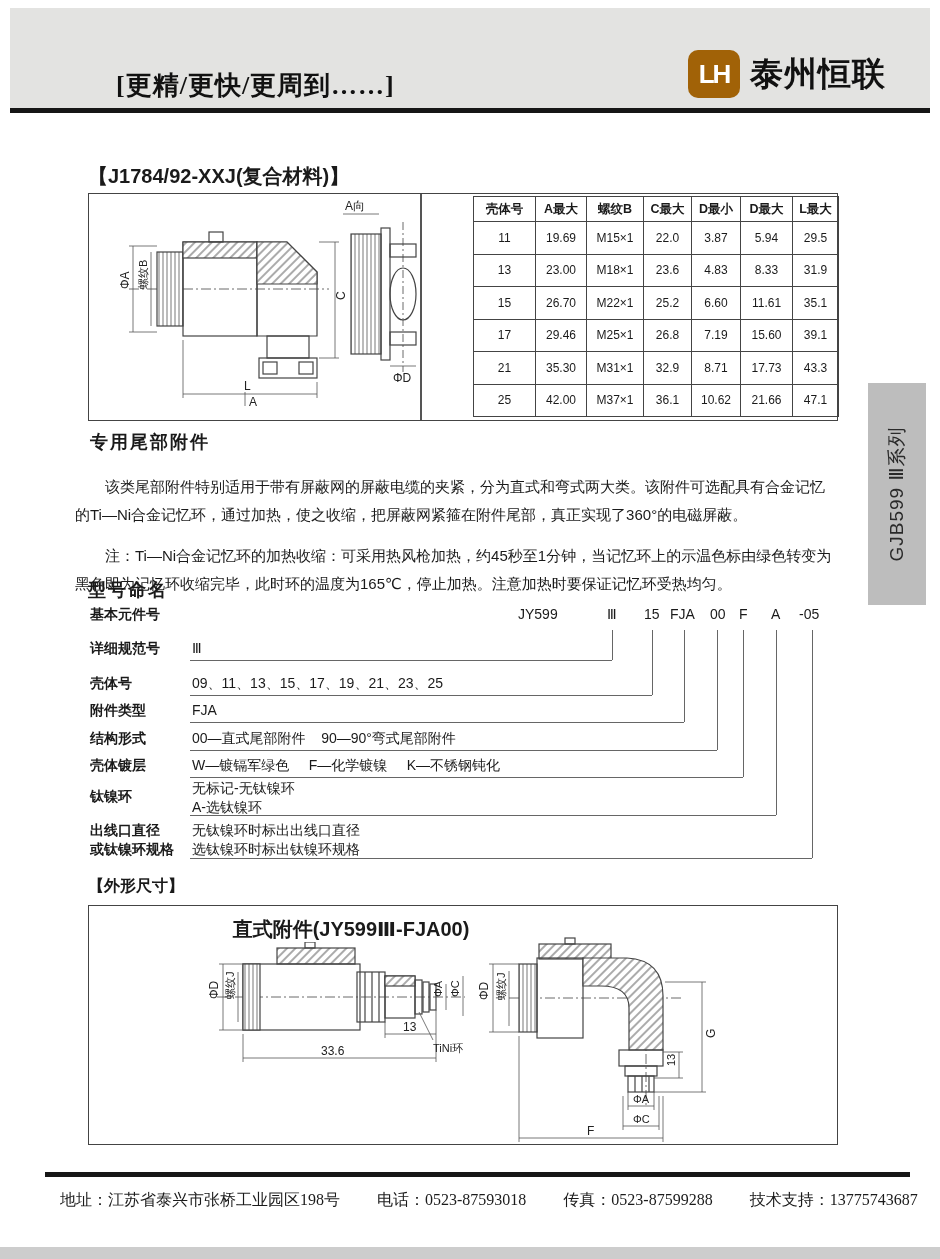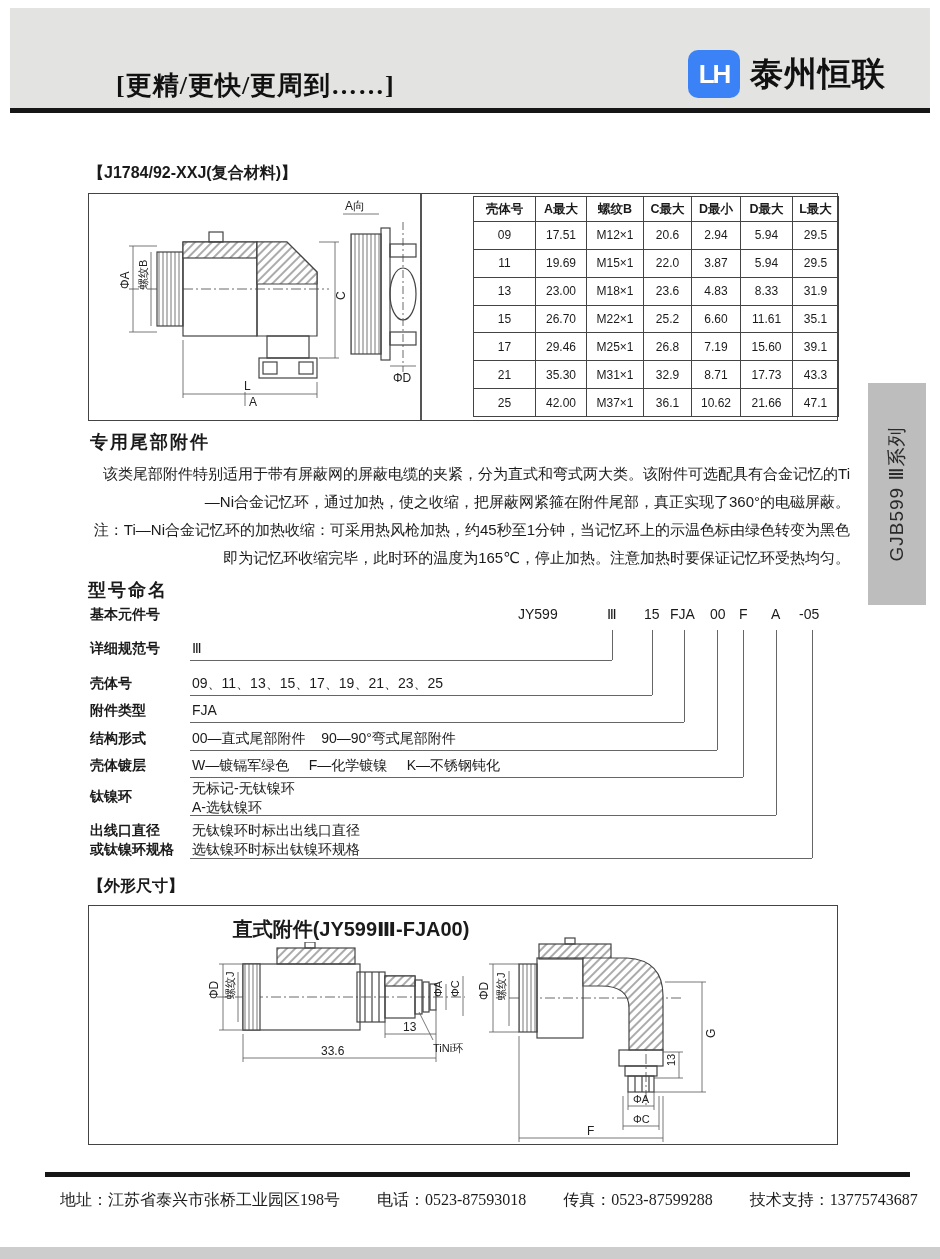--- a/index.html
+++ b/index.html
@@ -5,51 +5,51 @@
   html,body{margin:0;padding:0;background:#fff;}
   .page{position:relative;width:940px;height:1259px;background:#ffffff;overflow:hidden;
         font-family:"Liberation Sans","DejaVu Sans",sans-serif;color:#1a1a1a;}
 
   
   .header-band{position:absolute;left:10px;top:8px;width:920px;height:100px;background:#e3e3e1;}
   .header-rule{position:absolute;left:10px;top:108px;width:920px;height:5px;background:#161616;}
   .slogan{position:absolute;left:88px;top:68px;font-family:"Liberation Serif","DejaVu Serif",serif;
           font-size:26px;font-weight:bold;letter-spacing:1px;color:#111;margin-left:28px;}
   .logo{position:absolute;left:688px;top:50px;display:flex;align-items:center;gap:10px;}
-  .logo-mark{width:52px;height:48px;background:#3b82f6;border-radius:10px;color:#fff;
+  .logo-mark{width:52px;height:48px;background:#a16207;border-radius:10px;color:#fff;
              display:flex;align-items:center;justify-content:center;font-weight:900;
              font-size:26px;letter-spacing:-2px;}
   .brand{font-size:33px;font-weight:900;color:#111;letter-spacing:1px;}
 
   
   .side-tab{position:absolute;left:868px;top:383px;width:58px;height:222px;background:#bdbdbd;
             display:flex;align-items:center;justify-content:center;}
   .side-tab span{transform:rotate(-90deg);white-space:nowrap;font-size:19px;color:#2a2a2a;
                  font-weight:500;letter-spacing:1px;}
 
   
-  .sec1-title{position:absolute;left:88px;top:163px;font-size:16px;font-weight:bold;}
+  .sec1-title{position:absolute;left:88px;top:163px;font-size:20px;font-weight:bold;}
   .box1{position:absolute;left:88px;top:193px;width:748px;height:226px;border:1.8px solid #444;}
   .box1-divider{position:absolute;left:331px;top:0;width:1.5px;height:100%;background:#555;}
   .spec-table{position:absolute;left:473px;top:196px;width:365px;height:221px;
               border-collapse:collapse;table-layout:fixed;border:1.8px solid #333;}
   .spec-table th,.spec-table td{border:1.2px solid #444;text-align:center;vertical-align:middle;
               padding:0;overflow:hidden;white-space:nowrap;}
   .spec-table th{font-size:12.5px;font-weight:bold;height:24px;}
   .spec-table td{font-size:12px;}
 
   
   .drw{position:absolute;}
   .drw text{font-size:12px;fill:#222;stroke:none;}
   .drw .sm{font-size:11px;}
 
   
   .sec2-h{position:absolute;left:90px;top:430px;font-size:18px;font-weight:bold;letter-spacing:2px;}
   .paras{position:absolute;left:62px;top:460px;width:788px;font-size:15px;line-height:28px;}
-  .paras p{margin:0;text-indent:2em;text-align:right;}
+  .paras p{margin:13px;text-indent:2em;}
 
   
   .sec3-h{position:absolute;left:88px;top:578px;font-size:18px;font-weight:bold;letter-spacing:2px;}
   .nm-label{position:absolute;left:90px;font-size:14px;font-weight:bold;white-space:pre;}
   .nm-val{position:absolute;left:192px;font-size:14px;white-space:pre;}
   .cp{position:absolute;top:606px;font-size:14px;white-space:pre;}
   .cp0{left:518px}.cp1{left:607px}.cp2{left:644px}.cp3{left:670px}
   .cp4{left:710px}.cp5{left:739px}.cp6{left:771px}.cp7{left:799px}
   .lb0{top:606px}.lb1{top:640px}.lb2{top:675px}.lb3{top:702px}.lb4{top:730px}
   .lb5{top:757px}.lb6{top:788px}.lb7a{top:822px}.lb7b{top:841px}
@@ -169,29 +169,20 @@
           <th>A最大</th>
           <th>螺纹B</th>
           <th>C最大</th>
           <th>D最小</th>
           <th>D最大</th>
           <th>L最大</th>
         </tr>
       </thead>
     <tbody>
         <tr>
-          <td>09</td>
-          <td>17.51</td>
-          <td>M12×1</td>
-          <td>20.6</td>
-          <td>2.94</td>
-          <td>5.94</td>
-          <td>29.5</td>
-        </tr>
-        <tr>
           <td>11</td>
           <td>19.69</td>
           <td>M15×1</td>
           <td>22.0</td>
           <td>3.87</td>
           <td>5.94</td>
           <td>29.5</td>
         </tr>
         <tr>
           <td>13</td>

